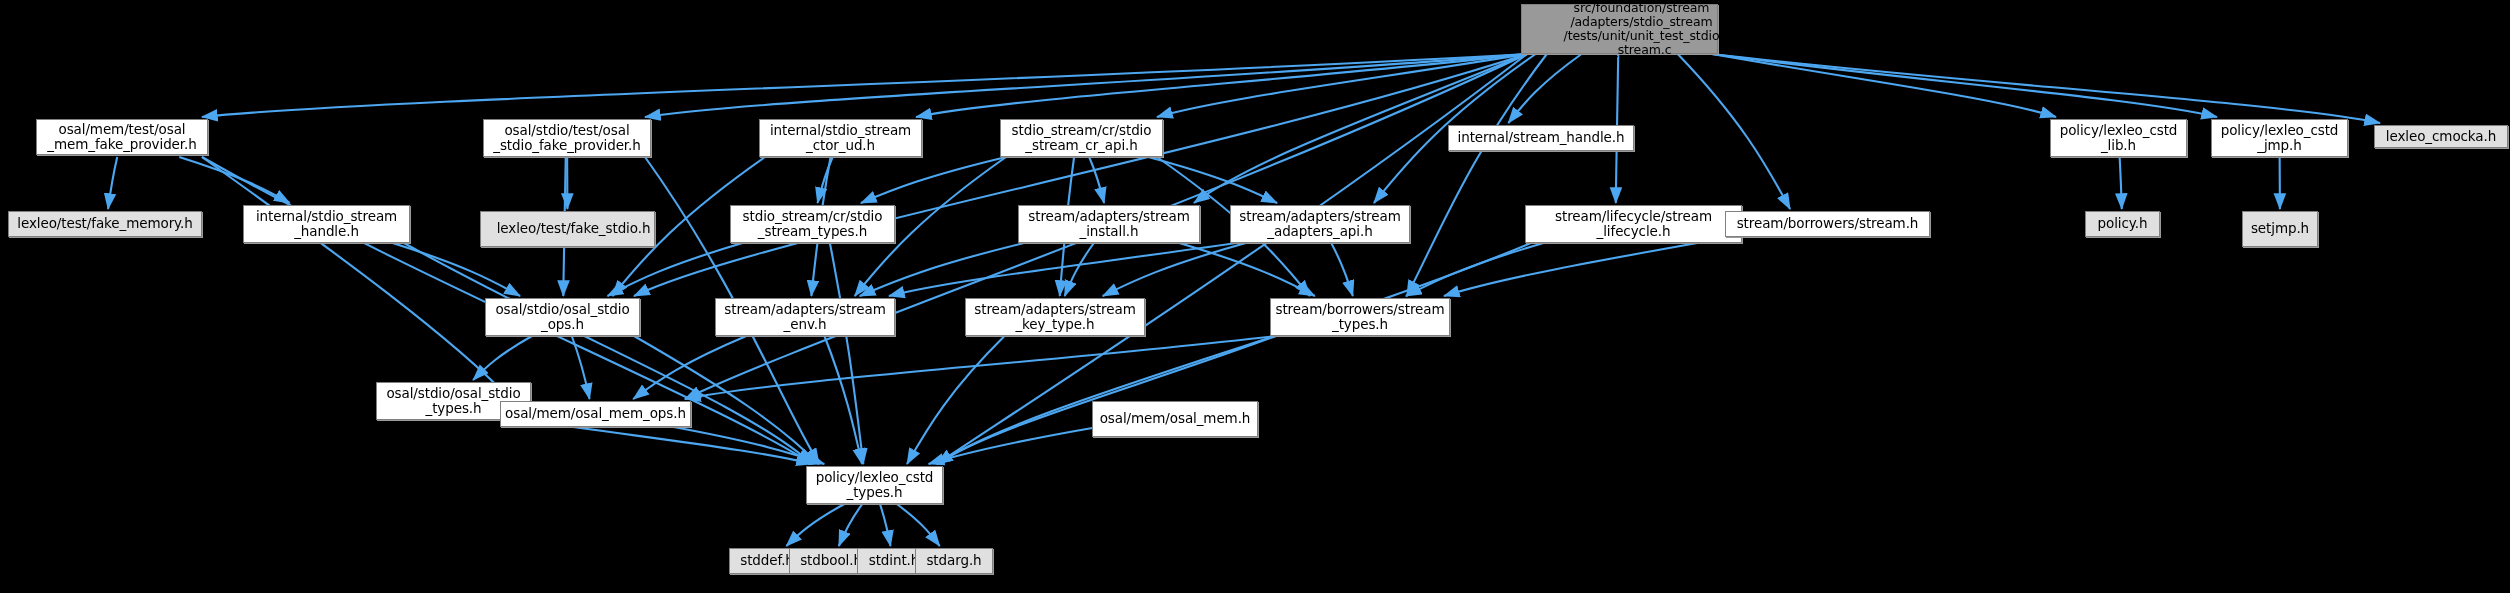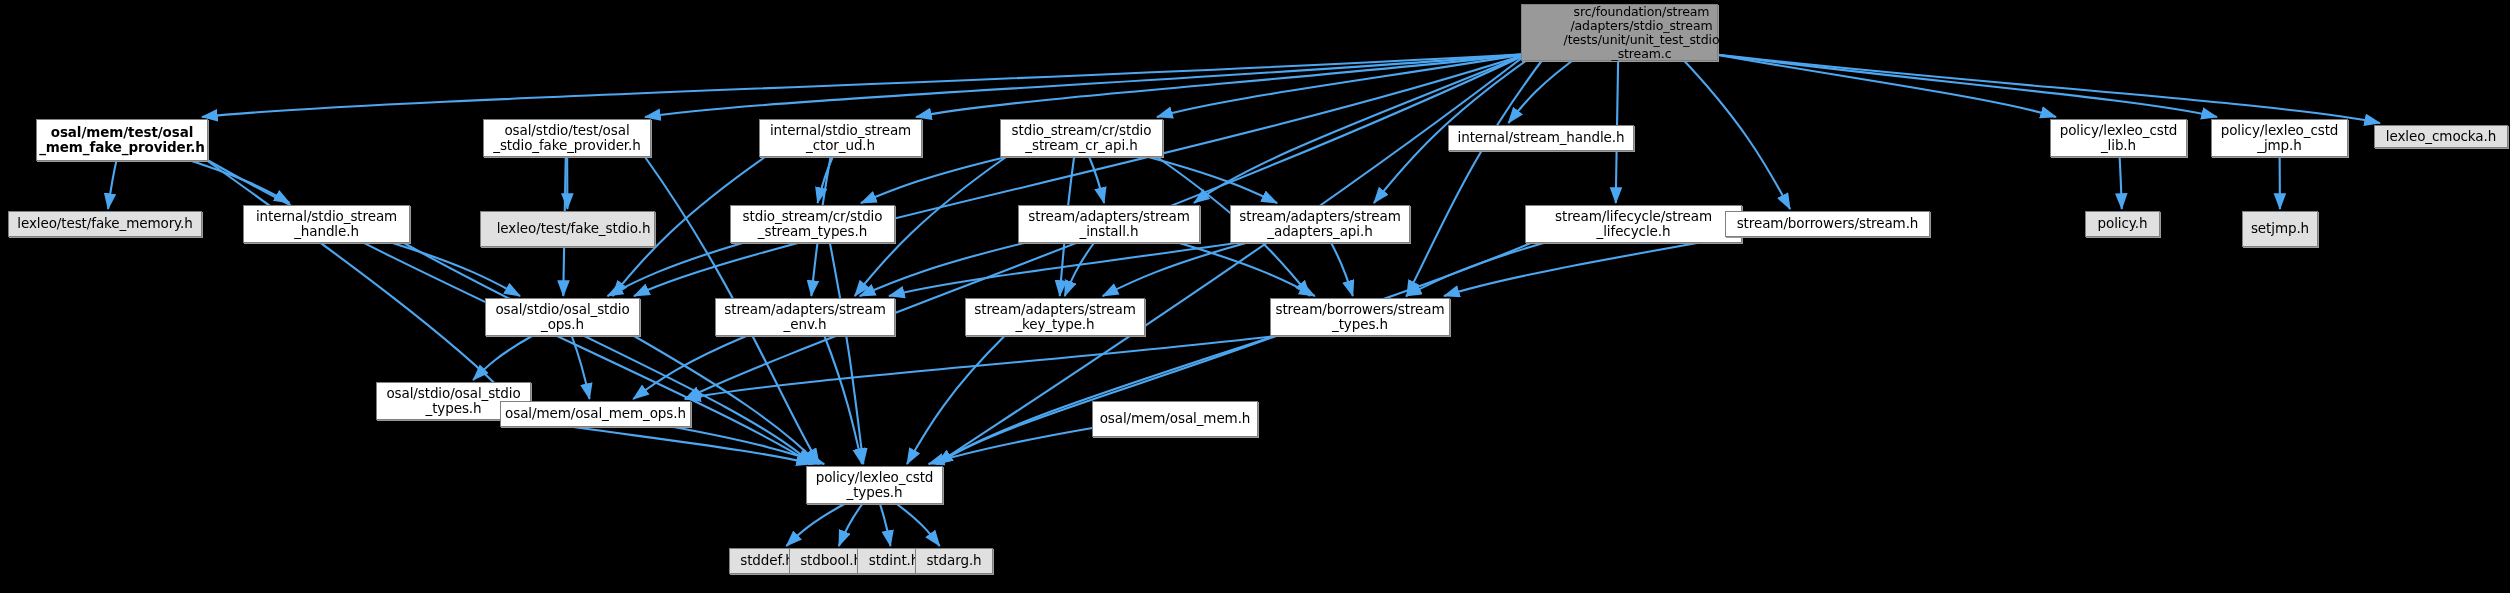--- a/index.html
+++ b/index.html
@@ -83,25 +83,25 @@
         <path d="M1098,427 C1007.85,442.54 964.65,452.9 928.59,464"></path>
         <path d="M2119.62,157 C2120.8199999999997,178.84 2121.3,193.4 2121.78,209"></path>
         <path d="M2279.64,157 C2279.79,178.84 2279.85,193.4 2279.91,209"></path>
         <path d="M844.4,504 C812.15,521.64 799.25,533.4 786.35,546"></path>
         <path d="M862.32,504 C849.2700000000001,521.64 844.0500000000001,533.4 838.83,546"></path>
         <path d="M879.96,504 C885.8100000000001,521.64 888.15,533.4 890.49,546"></path>
         <path d="M896.76,504 C920.61,521.64 930.1500000000001,533.4 939.69,546"></path>
       </g>
   </svg>
   <div id="node-layer">
-      <div class="node root" style="left: 1521px; top: 4px; width: 197px; height: 57px; font-size: 12.5px; padding-left: 44px;">src/foundation/stream
+      <div class="node root" style="left: 1521px; top: 4px; width: 197px; height: 50px; font-size: 12.5px; padding-left: 44px;">src/foundation/stream
 /adapters/stdio_stream
 /tests/unit/unit_test_stdio
 _stream.c</div>
-      <div class="node" style="left: 36px; top: 119px; width: 172px; height: 42px; font-weight: bold;">osal/mem/test/osal
+      <div class="node" style="left: 36px; top: 119px; width: 172px; height: 36px;">osal/mem/test/osal
 _mem_fake_provider.h</div>
       <div class="node" style="left: 483px; top: 119px; width: 168px; height: 38px;">osal/stdio/test/osal
 _stdio_fake_provider.h</div>
       <div class="node" style="left: 759px; top: 119px; width: 163px; height: 38px;">internal/stdio_stream
 _ctor_ud.h</div>
       <div class="node" style="left: 1000px; top: 119px; width: 163px; height: 38px;">stdio_stream/cr/stdio
 _stream_cr_api.h</div>
       <div class="node" style="left: 1448px; top: 125px; width: 186px; height: 26px;">internal/stream_handle.h</div>
       <div class="node" style="left: 2050px; top: 119px; width: 137px; height: 38px;">policy/lexleo_cstd
 _lib.h</div>

